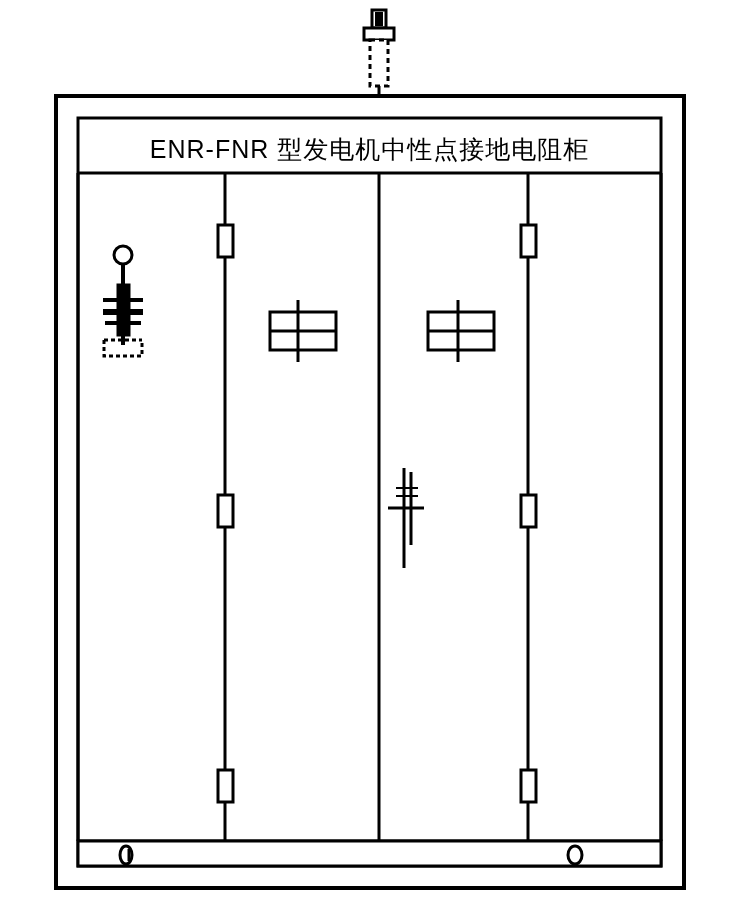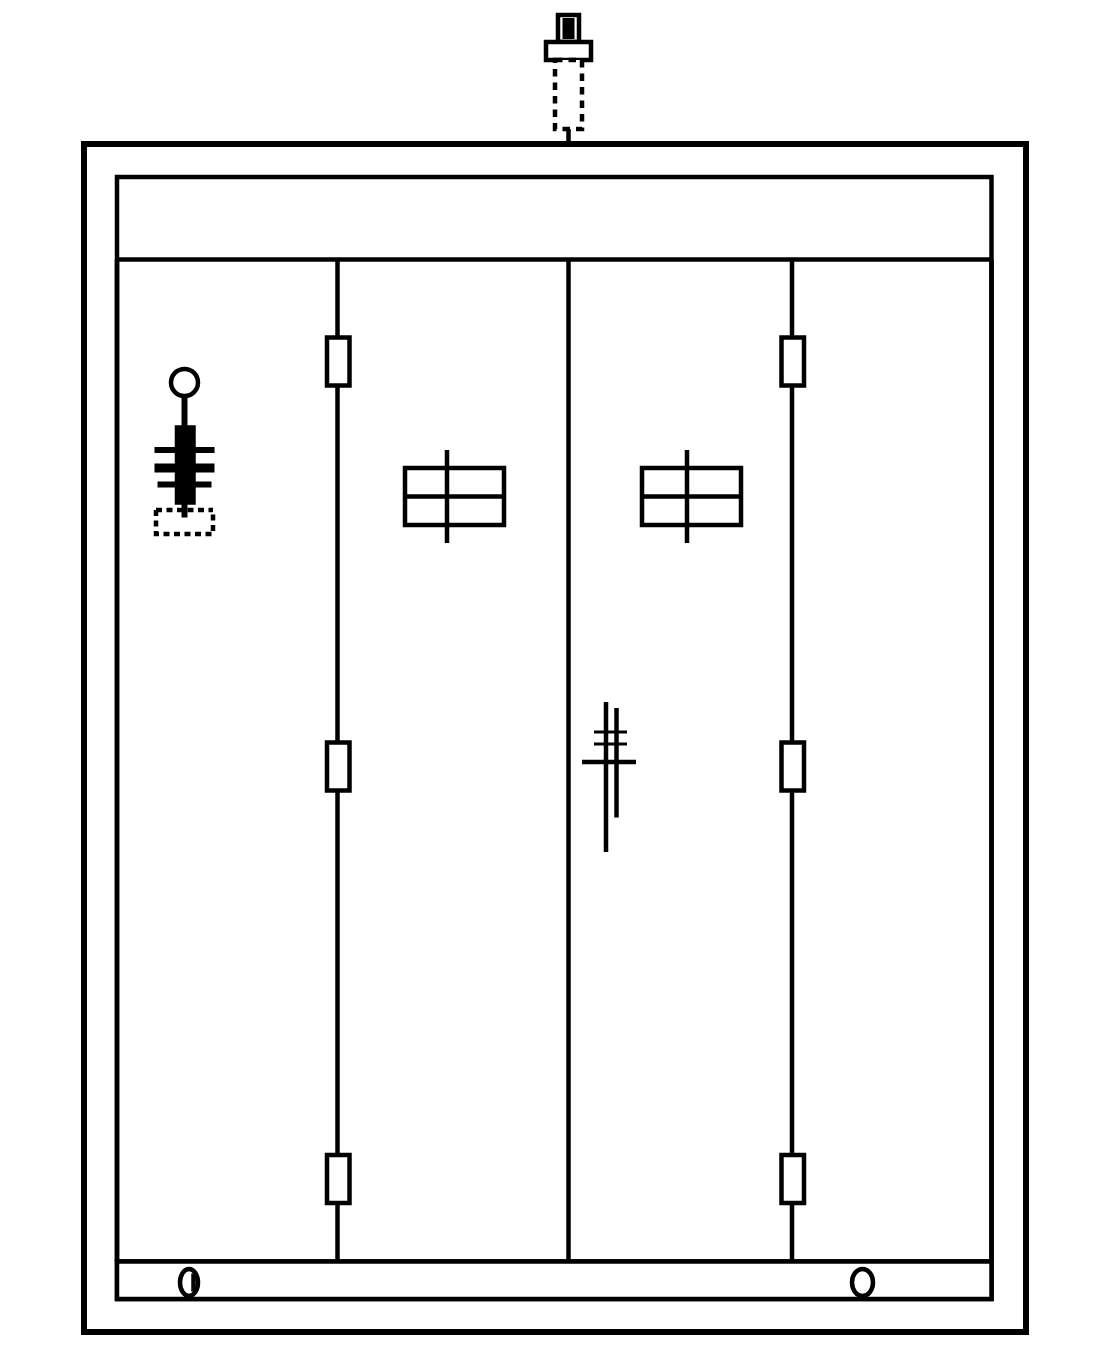--- a/index.html
+++ b/index.html
@@ -140,14 +140,15 @@
     <g fill="none" stroke="#000000">
       <ellipse cx="126" cy="855" rx="6" ry="9" stroke-width="3" fill="#ffffff"></ellipse>
       <line x1="129" y1="849" x2="129" y2="861" stroke-width="3"></line>
     </g>
     <g fill="none" stroke="#000000">
       <ellipse cx="575" cy="855" rx="7" ry="9" stroke-width="3" fill="#ffffff"></ellipse>
     </g>
 
   </svg>
 
+  <div class="title-text">ENR-FNR 型发电机中性点接地电阻柜</div>
 
 </div>
 
 </body></html>

